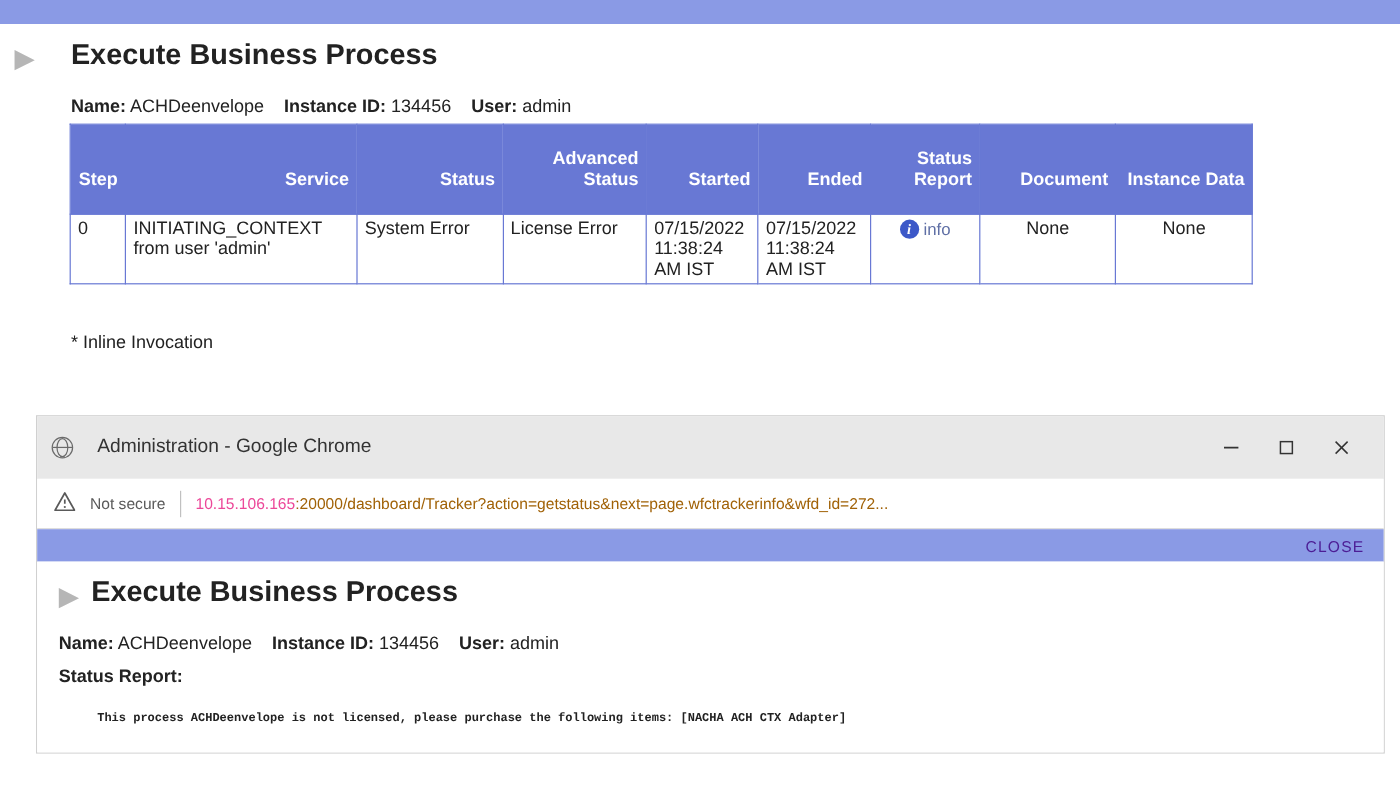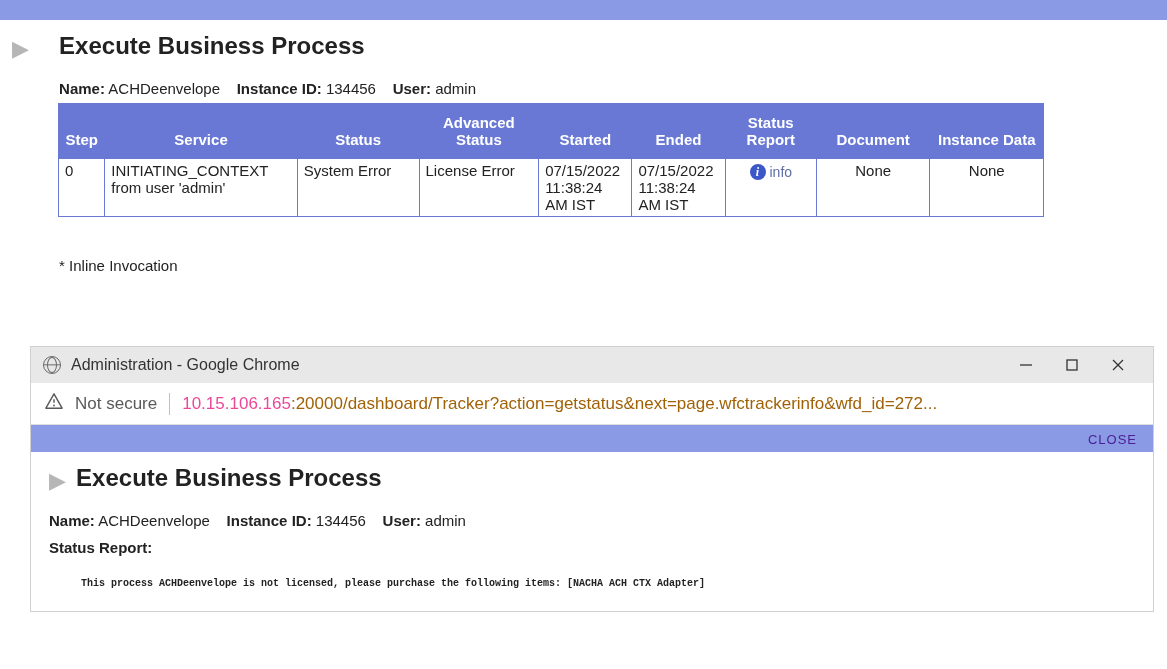--- a/index.html
+++ b/index.html
@@ -44,23 +44,23 @@
   table.grid {
     border-collapse: collapse;
     width: 986px;
     font-size: 15px;
     margin-left: -1px;
   }
   table.grid th {
     background: #6878d4;
     color: #fff;
     font-weight: bold;
-    text-align: center;
+    text-align: right;
     border: 1px solid #6878d4;
-    padding: 10px 6px;
+    padding: 20px 6px;
     vertical-align: bottom;
   }
   table.grid td {
     border: 1px solid #6878d4;
     padding: 3px 6px;
     vertical-align: top;
     background: #fff;
   }
   .center { text-align: center; }
   .info-chip {
@@ -84,25 +84,25 @@
   .popup {
     position: absolute;
     left: 30px;
     top: 346px;
     width: 1124px;
     border: 1px solid #d0d0d0;
     background: #fff;
     box-shadow: 0 0 0 rgba(0,0,0,0);
   }
   .popup-titlebar {
-    height: 36px;
+    height: 52px;
     background: #e8e8e8;
     display: flex; align-items: center;
     padding: 0 12px;
-    gap: 10px;
+    gap: 20px;
     color: #333;
   }
   .popup-titlebar .globe {
     width:18px;height:18px;border:1.5px solid #6a6a6a;border-radius:50%;
     position:relative;flex:0 0 auto;
   }
   .popup-titlebar .globe::before{
     content:"";position:absolute;left:0;right:0;top:50%;height:1.3px;background:#6a6a6a;transform:translateY(-50%);
   }
   .popup-titlebar .globe::after{
@@ -114,21 +114,21 @@
     width: 46px; height: 28px; display:flex; align-items:center; justify-content:center;
     color:#333; cursor:pointer;
   }
   .popup-addr {
     height: 42px;
     background: #fff;
     display:flex; align-items:center;
     padding: 0 14px;
     border-bottom: 1px solid #ddd;
     gap: 12px;
-    font-size: 17px;
+    font-size: 13px;
     color: #5a5a5a;
   }
   .popup-addr .warn-icon {
     color: #5a5a5a;
   }
   .popup-addr .sep { width:1px; height:22px; background:#c0c0c0; }
   .url-line .grey { color:#a16207; }
   .url-line .dark { color:#ec4899; }
 
   .thin-band { height:4px; background:#8a9ae5; }

